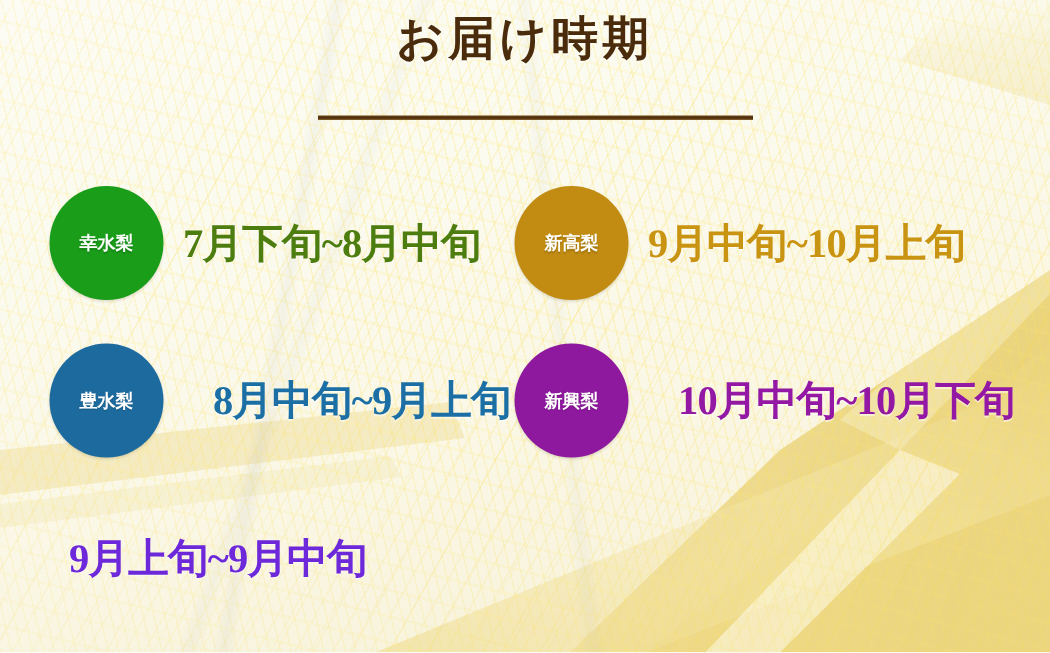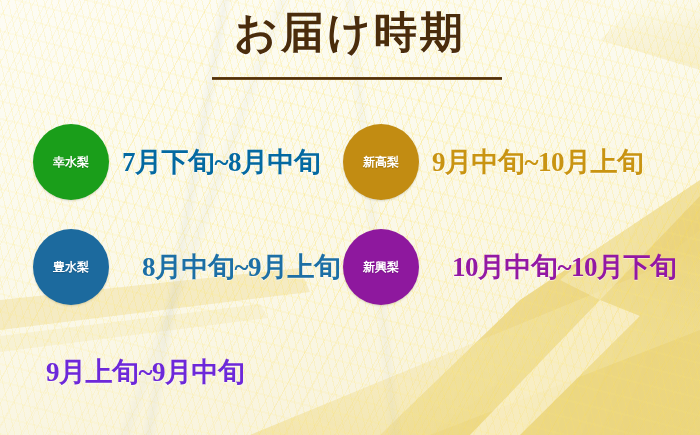--- a/index.html
+++ b/index.html
@@ -53,21 +53,21 @@
 
   
   .title-wrap {
     position: absolute;
     left: 0; right: 0;
     top: 8px;
     text-align: center;
   }
   .title {
     display: inline-block;
-    font-size: 43px;
+    font-size: 31px;
     line-height: 1.15;
     font-weight: 700;
     color: #4a2c0c;
     letter-spacing: 3px;
     text-shadow: 0 1px 0 rgba(255,255,255,.55);
     font-family: "Liberation Serif", "DejaVu Serif", serif;
   }
   .title-rule {
     position: absolute;
     left: 212px;
@@ -176,21 +176,21 @@
     <div class="title">お届け時期</div>
   </div>
   <div class="title-rule"></div>
 
   <div class="grid">
 
     <div class="row col-left row-1">
       <div class="badge" style="background:#1a9e1a;">
         <span class="badge-label">幸水梨</span>
       </div>
-      <div class="period" style="color:#0369a1;">7月下旬~8月中旬</div>
+      <div class="period" style="color:#4d7c0f;">7月下旬~8月中旬</div>
     </div>
 
     <div class="row col-left row-2">
       <div class="badge" style="background:#1c6a9e;">
         <span class="badge-label">豊水梨</span>
       </div>
       <div class="period" style="color:#1c6fa5;">8月中旬~9月上旬</div>
     </div>
 
     <div class="row col-left row-3">

